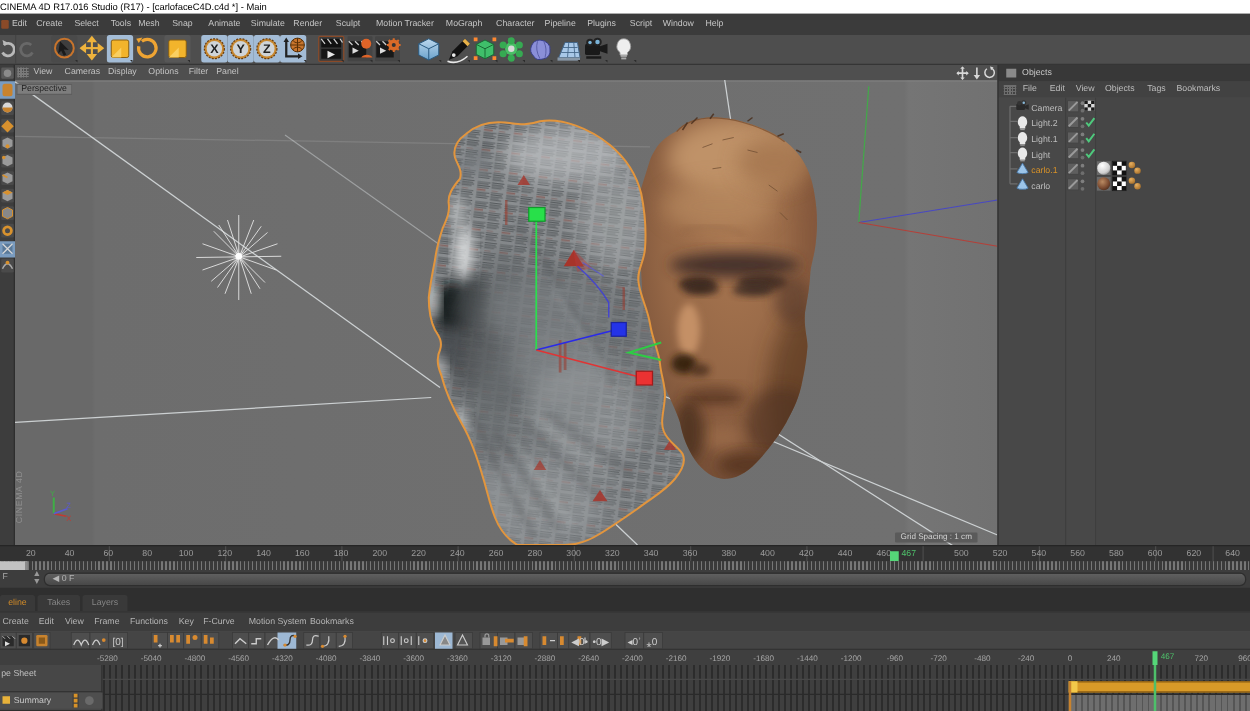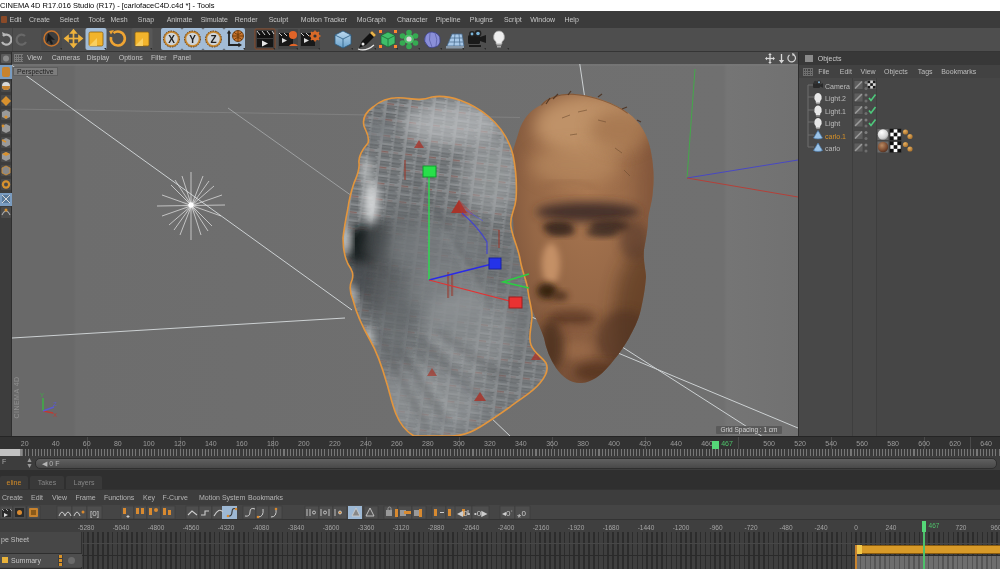--- a/index.html
+++ b/index.html
@@ -25,21 +25,21 @@
 #tlmenu{position:absolute;left:0;top:489px;width:1000px;height:16px;background:#3d3d3d;color:#b5b5b5;font-size:7px;line-height:16px;white-space:nowrap;border-top:1px solid #333}
 #tlicons{position:absolute;left:0;top:505px;width:1000px;height:15px;background:#454545;border-bottom:1px solid #333}
 #doperuler{position:absolute;left:0;top:520px;width:1000px;height:12px;background:#3f3f3f;color:#a5a5a5;font-size:6.5px}
 #dopegrid{position:absolute;left:0;top:532px;width:1000px;height:37px;background-color:#3f3f3f}
 .rnum{position:absolute;top:0;transform:translateX(-50%)}
 #dopeleft{position:absolute;left:0;top:532px;width:82px;height:37px;background:#474747;border-right:1px solid #303030}
 .vt{background-image:repeating-linear-gradient(90deg,#2c2c2c 0,#2c2c2c 1.6px,transparent 1.6px,transparent 4.86px)}
 .vtl{background-image:repeating-linear-gradient(90deg,rgba(20,20,20,0.28) 0,rgba(20,20,20,0.28) 1.4px,transparent 1.4px,transparent 4.86px)}
 </style></head>
 <body>
-<div id="titlebar">CINEMA 4D R17.016 Studio (R17) - [carlofaceC4D.c4d *] - Tools</div>
+<div id="titlebar">CINEMA 4D R17.016 Studio (R17) - [carlofaceC4D.c4d *] - Main</div>
 <div id="menubar">
     <div style="position:absolute;left:1px;top:5px;width:6px;height:7px;background:#8a4a28;border-radius:1px"></div>
     <span style="position:absolute;left:9.5px">Edit</span>
     <span style="position:absolute;left:29px">Create</span>
     <span style="position:absolute;left:59.5px">Select</span>
     <span style="position:absolute;left:88.5px">Tools</span>
     <span style="position:absolute;left:110.5px">Mesh</span>
     <span style="position:absolute;left:137.8px">Snap</span>
     <span style="position:absolute;left:166.7px">Animate</span>
     <span style="position:absolute;left:200.7px">Simulate</span>

